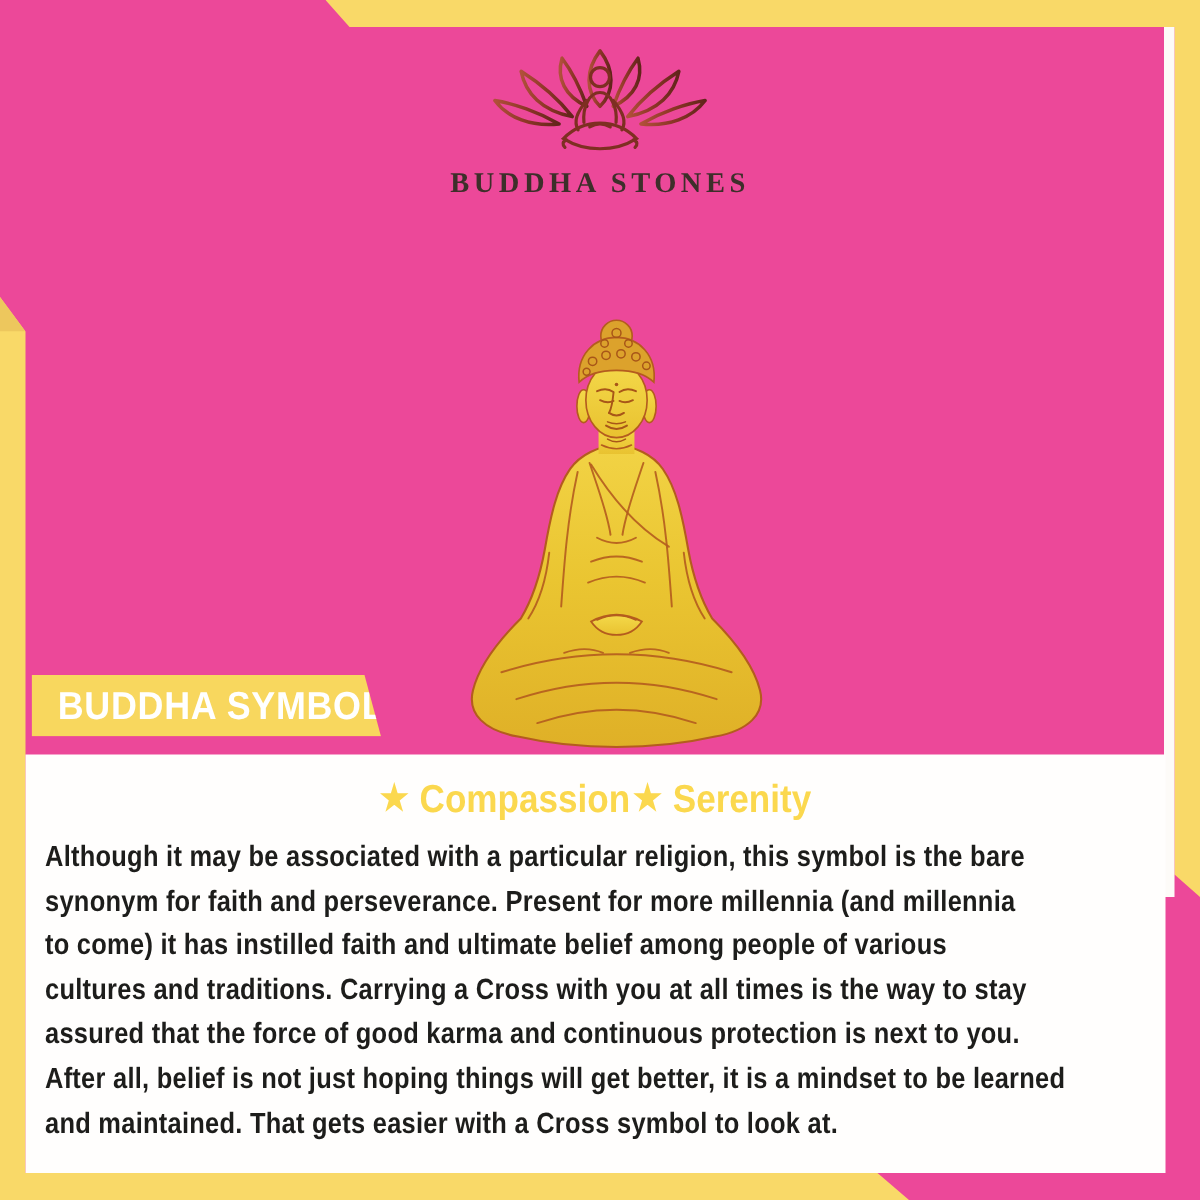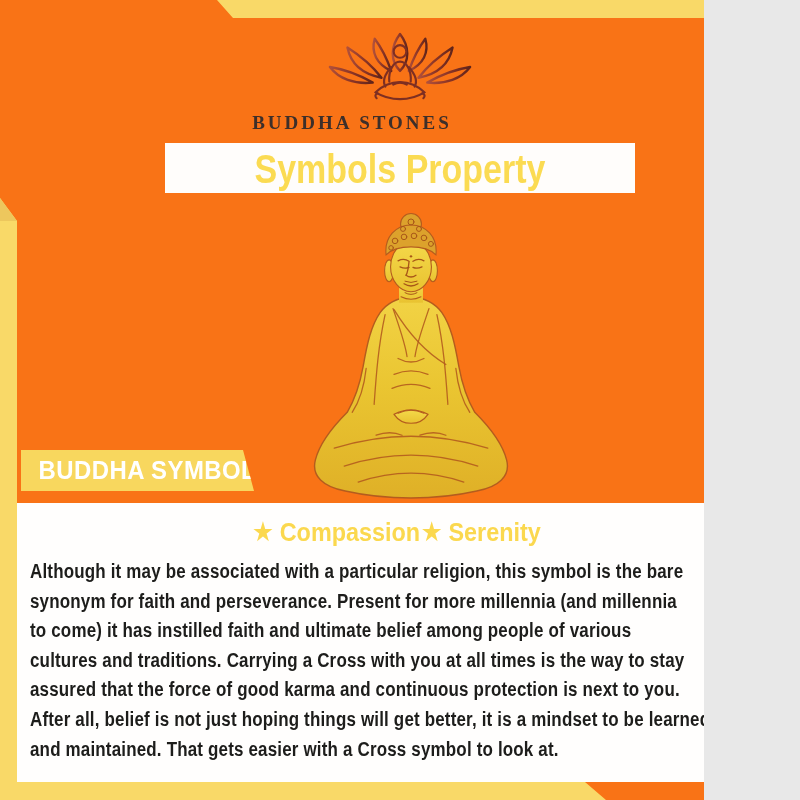--- a/index.html
+++ b/index.html
@@ -1,18 +1,18 @@
 <!DOCTYPE html>
 <html><head>
 <meta charset="utf-8">
 <style>
   html,body{margin:0;padding:0;background:#e8e8e8;}
   .canvas{
-    position:relative;width:704px;height:800px;overflow:hidden;
-    background:#f97316;font-family:"Liberation Sans",sans-serif;
+    position:relative;width:800px;height:800px;overflow:hidden;
+    background:#ec4899;font-family:"Liberation Sans",sans-serif;
   }
   
   .frame{position:absolute;inset:0;background:#f9d968;}
   .frame-top-right{clip-path:polygon(217px 0px,800px 0px,800px 598px,783px 583px,783px 18px,233px 18px);}
   .frame-bottom-left{clip-path:polygon(0px 198px,17px 221px,17px 782px,585px 782px,606px 800px,0px 800px);}
   .frame-cap-left{position:absolute;inset:0;background:#edc75d;
     clip-path:polygon(0px 198px,17px 221px,0px 221px);}
   .right-gap{position:absolute;left:776px;top:18px;width:7px;height:580px;background:#fdfbf8;}
   
   .logo{position:absolute;left:325px;top:31px;width:150px;height:74px;}
@@ -90,23 +90,20 @@
       <path d="M66,37 C59,45 57,52 60,57"></path>
       <path d="M84,37 C91,45 93,52 90,57"></path>
       <path d="M68,55 Q75,51 82,55"></path>
       <path d="M50,63 C58,55 66,52.5 75,52.5 C84,52.5 92,55 100,63 C92,68 84,70 75,70 C66,70 58,68 50,63 Z"></path>
       <path d="M52,64 q-4,2 -1,5"></path>
       <path d="M98,64 q4,2 1,5"></path>
     </g>
   </svg>
   <div class="brand-name">BUDDHA STONES</div>
 
-  <div class="title-box">
-    <h1>Symbols Property</h1>
-  </div>
 
   <svg class="buddha" viewBox="0 0 210 295" aria-hidden="true">
     <defs>
       <linearGradient id="gold" x1="0" y1="0" x2="0" y2="1">
         <stop offset="0" stop-color="#f2d345"></stop>
         <stop offset="0.45" stop-color="#eac531"></stop>
         <stop offset="1" stop-color="#dfb027"></stop>
       </linearGradient>
       <linearGradient id="goldHead" x1="0" y1="0" x2="0" y2="1">
         <stop offset="0" stop-color="#f4d94a"></stop>

